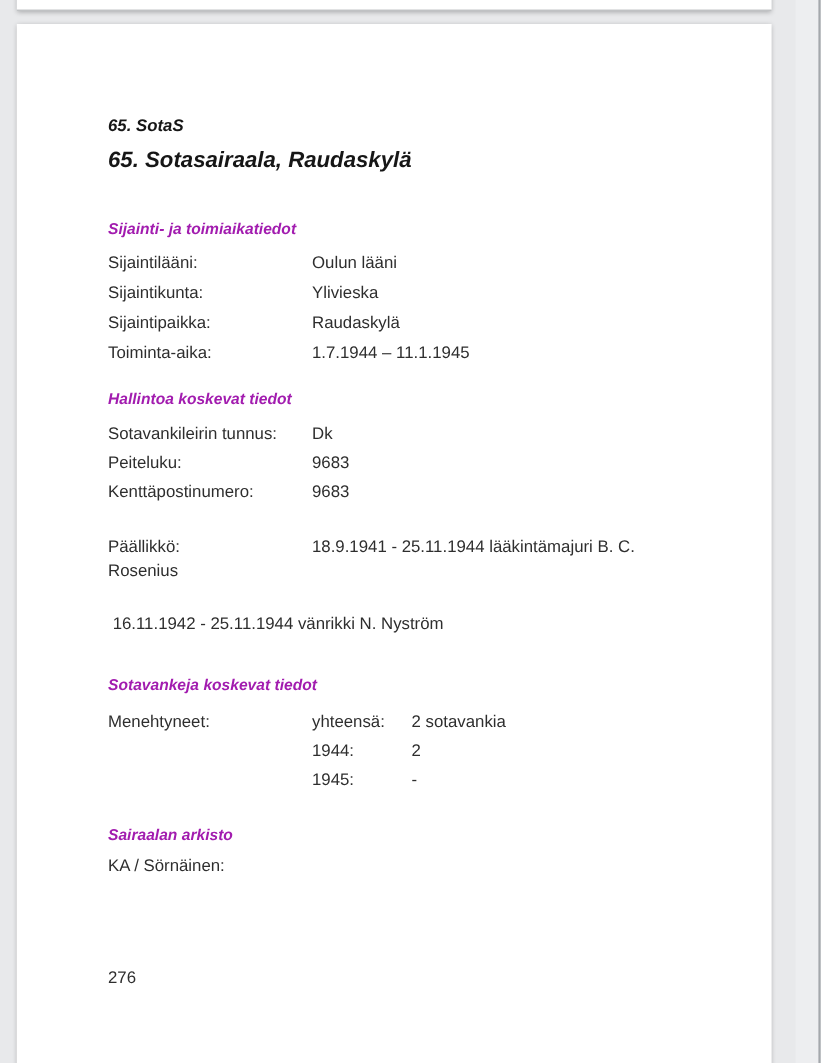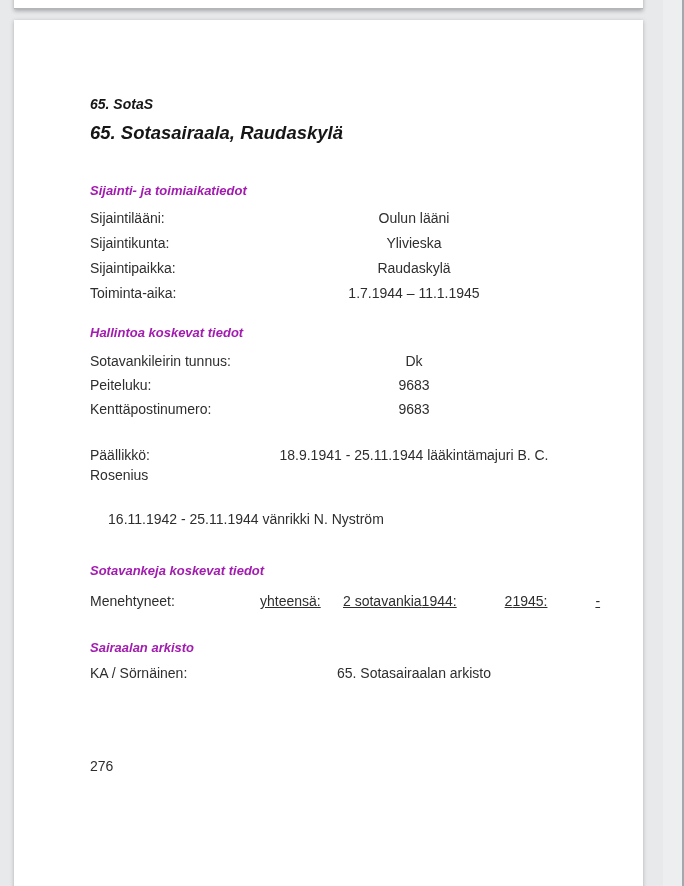--- a/index.html
+++ b/index.html
@@ -48,25 +48,25 @@
   .sec2 .rows{margin-top:5px;}
   .sec2 .row{line-height:24px;}
   .sec3 .sec-h{margin-top:31px;}
   .sec3 .rows{margin-top:7px;}
   .sec3 .row{line-height:24px;}
   .sec4 .sec-h{margin-top:24px;}
   .sec4 .rows{margin-top:2px;}
   .sec4 .row{line-height:24px;}
   .row{display:flex;font-size:14px;}
   .label{width:170px;flex:0 0 170px;white-space:pre-line;}
-  .value{width:308px;flex:0 0 308px;white-space:pre-wrap;text-align:center;}
+  .value{width:308px;flex:0 0 308px;white-space:pre-wrap;}
   .row.officer{line-height:20px;}
   .row.officer1{margin-top:24px;}
   .row.officer2{margin-top:24px;}
-  .subcol{display:flex;flex-direction:row;text-decoration:underline;}
+  .subcol{display:flex;flex-direction:column;}
   .subrow{display:flex;}
   .sub-key{width:83px;flex:0 0 83px;}
   .sub-val{flex:1;white-space:pre-wrap;}
   .page-num{margin-top:71px;font-size:14px;line-height:20px;}
 </style>
 </head>
 <body>
 
 <div class="viewer">
 
@@ -150,21 +150,20 @@
           </div>
         </div>
       </div>
     </div>
 
     <div class="sec4">
       <div class="sec-h">Sairaalan arkisto</div>
       <div class="rows">
         <div class="row">
           <div class="label">KA / Sörnäinen:</div>
-          <div class="value">65. Sotasairaalan arkisto</div>
         </div>
       </div>
     </div>
 
     <div class="page-num">276</div>
 
   </div>
 </div>
 
 </body></html>

